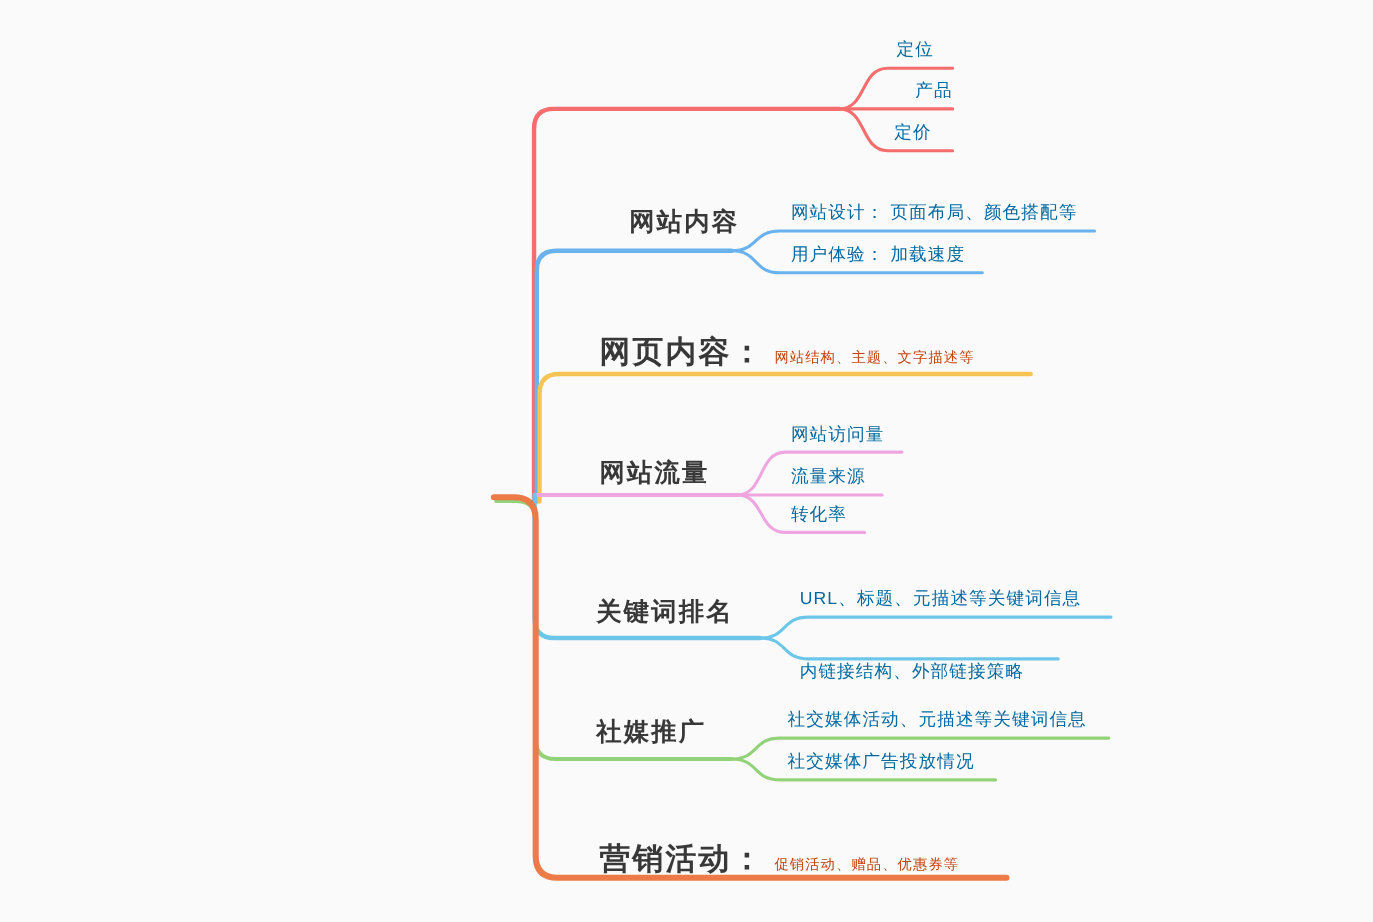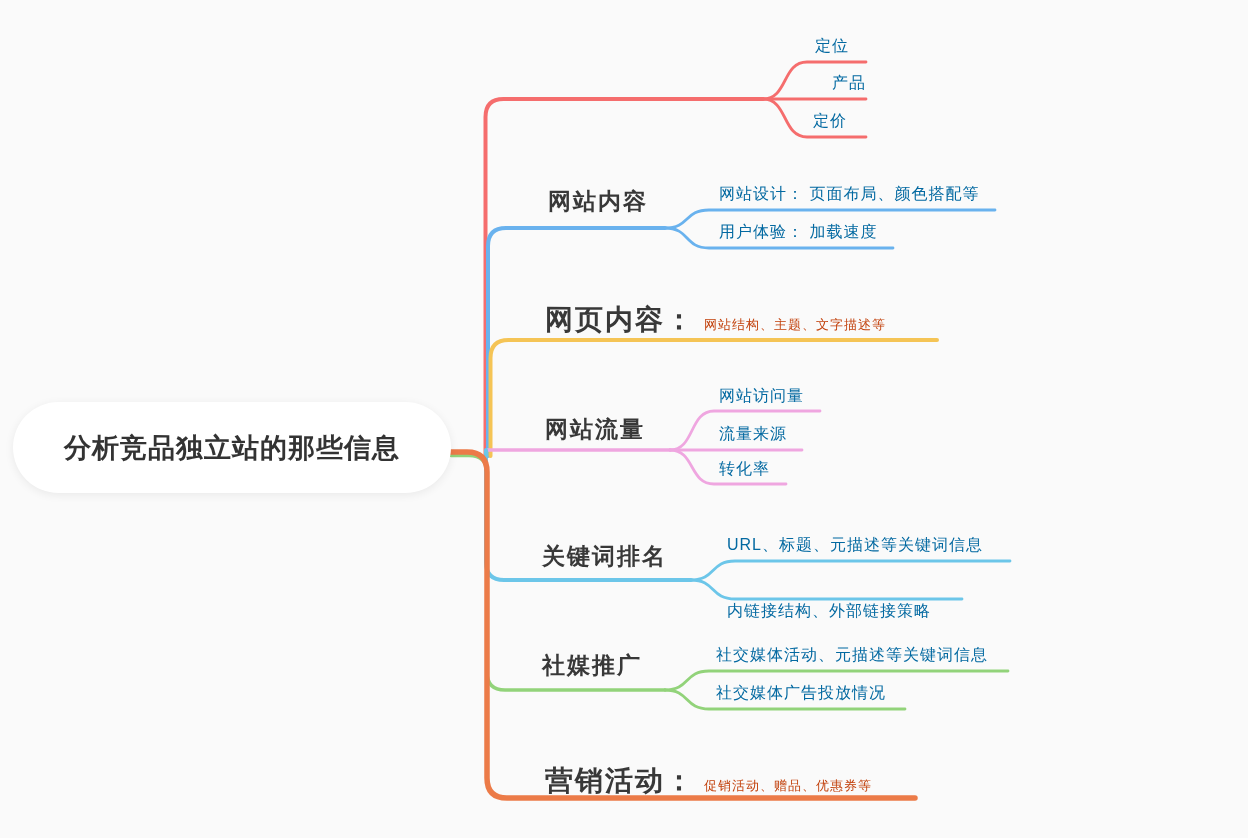--- a/index.html
+++ b/index.html
@@ -77,29 +77,26 @@
       <path stroke-width="2.8" d="M 691 580 C 716 580 710 599 735 599 L 962 599" stroke="#6cc6e9"></path>
 
       <path stroke-width="3.5" d="M 451 455.5 L 469 455.5 Q 487 455.5 487 473 L 487 672 Q 487 690 505 690 L 665 690" stroke="#92d37a"></path>
       <path stroke-width="2.8" d="M 665 690 C 690 690 684 671 709 671 L 1008 671" stroke="#92d37a"></path>
       <path stroke-width="2.8" d="M 665 690 C 690 690 684 709 709 709 L 905 709" stroke="#92d37a"></path>
 
       <path stroke-width="5.5" d="M 449 452 L 467 452 Q 487 452 487 472 L 487 778 Q 487 798 507 798 L 915 798" stroke="#ec7b48"></path>
     </g>
   </svg>
 
-  <div class="root-node">
-    <span class="root-label">分析竞品独立站的那些信息</span>
-  </div>
 
   <div class="child-label" style="left:815px;top:36px;">定位</div>
   <div class="child-label" style="left:832px;top:73px;">产品</div>
   <div class="child-label" style="left:813px;top:111px;">定价</div>
 
-  <div class="topic" style="left:548px;top:188px;">网站内容</div>
+  <div class="topic" style="left:572px;top:188px;">网站内容</div>
   <div class="child-label" style="left:719px;top:184px;">网站设计： 页面布局、颜色搭配等</div>
   <div class="child-label" style="left:719px;top:222px;">用户体验： 加载速度</div>
 
   <div class="topic-row" style="left:545px;top:301px;">
     <span class="topic-bold">网页内容：</span>
     <span class="topic-rest">网站结构、主题、文字描述等</span>
   </div>
 
   <div class="topic" style="left:545px;top:416px;text-align:right;">网站流量</div>
   <div class="child-label" style="left:719px;top:386px;">网站访问量</div>

